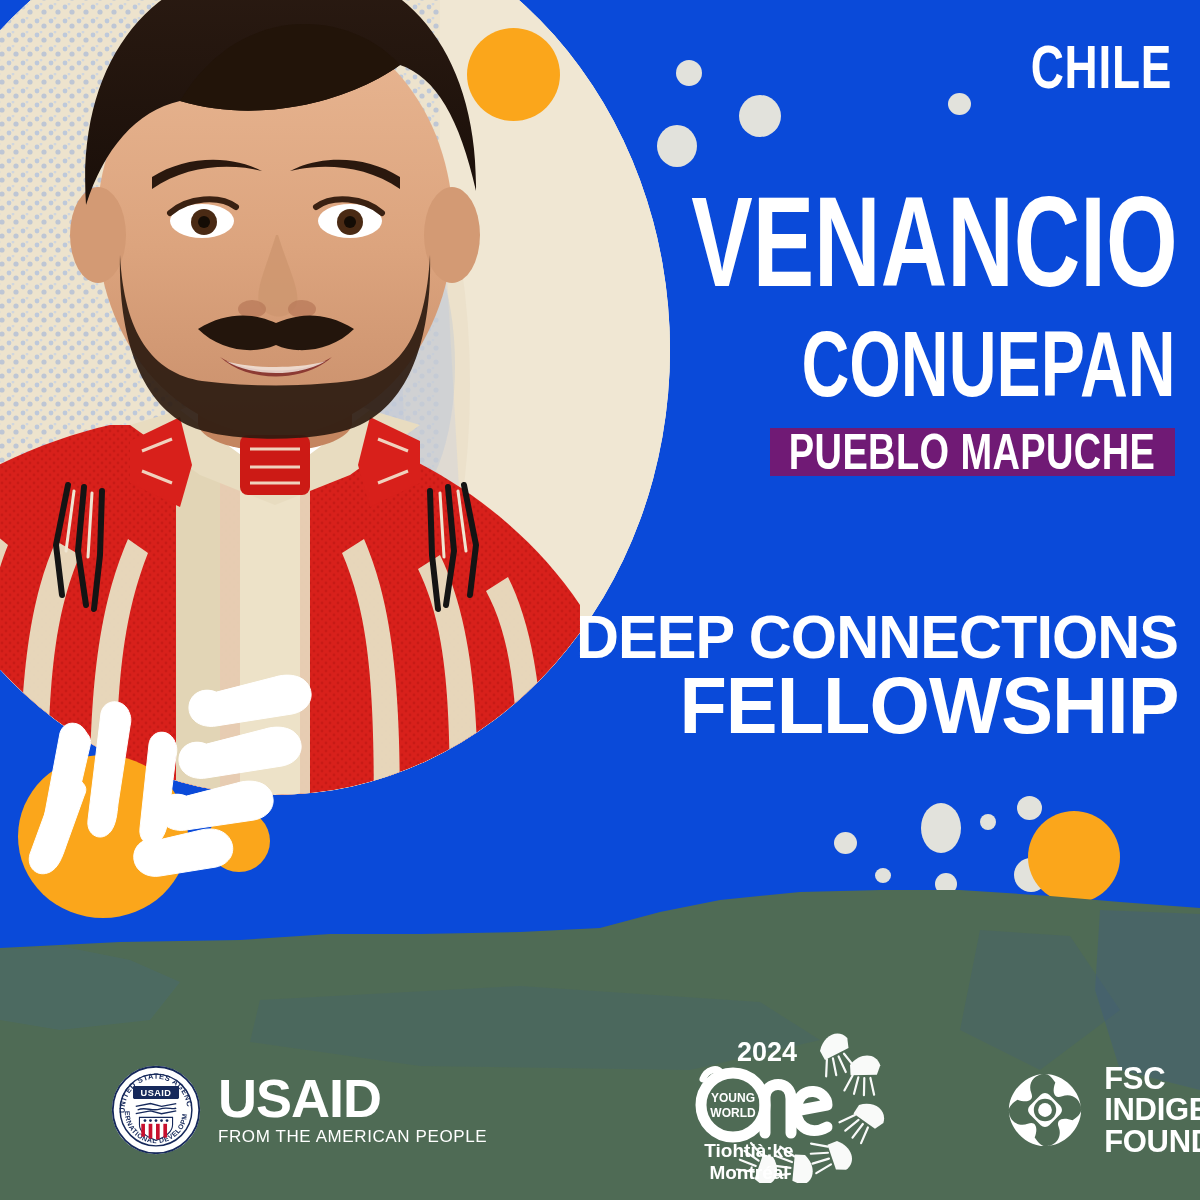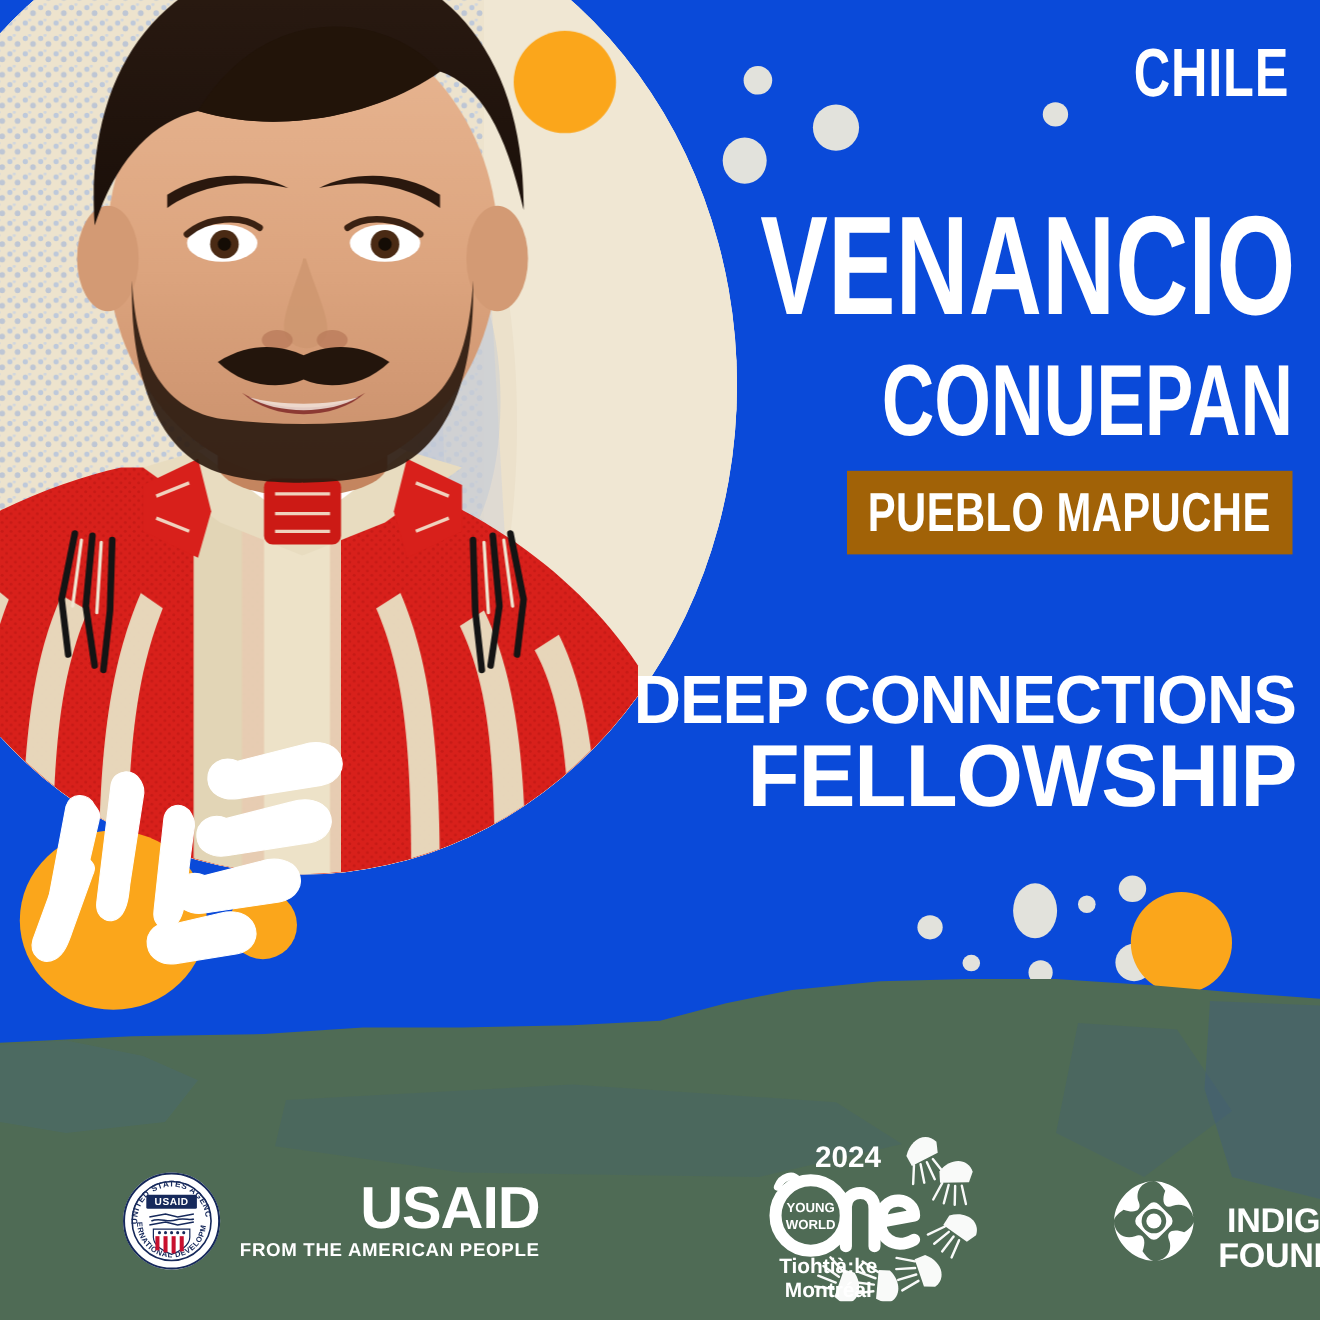--- a/index.html
+++ b/index.html
@@ -1,21 +1,21 @@
 <!DOCTYPE html>
 <html><head>
 <meta charset="utf-8">
 <style>
   * { margin:0; padding:0; box-sizing:border-box; }
   html,body { width:1200px; height:1200px; background:#0A4AD9; }
   body { font-family:"Liberation Sans", sans-serif; overflow:hidden; }
 
   #poster {
     position:relative; width:1200px; height:1200px;
-    background:#0A4AD9; overflow:hidden;text-align:right;
+    background:#0A4AD9; overflow:hidden;
   }
 
   
   .layer { position:absolute; inset:0; }
 
   .blob { position:absolute; background:#E2E2DC; border-radius:50%; }
   .dot-orange { position:absolute; background:#FBA61B; border-radius:50%; }
 
   
   .green-band {
@@ -56,22 +56,22 @@
   }
   .name-last {
     position:absolute; right:24px; top:318px;
     color:#FFFFFF; font-size:92px; line-height:1;
     font-weight:bold;
     transform:scaleX(0.72); transform-origin:right top;
     white-space:nowrap;
   }
   .badge {
     position:absolute; left:770px; top:428px;
-    width:405px; height:76px;
-    background:#a16207;
+    width:405px; height:48px;
+    background:#701a75;
     display:flex; align-items:center; justify-content:center;
   }
   .badge span {
     color:#FFFFFF; font-size:50px; line-height:1; font-weight:bold;
     transform:scaleX(0.76); white-space:nowrap; letter-spacing:0.5px;
   }
 
   .prog-1 {
     position:absolute; right:22px; top:606px;
     color:#FFFFFF; font-size:62px; line-height:1;
@@ -95,21 +95,21 @@
   .logo-slot { position:relative; display:flex; align-items:center; }
   .logo-usaid { left:110px; gap:16px; }
   .logo-oyw   { left:310px; }
   .logo-fsc   { left:425px; gap:16px; }
 
   .usaid-word {
     color:#FFFFFF; font-size:54px; font-weight:bold; line-height:0.96;
     letter-spacing:-1px;
   }
   .usaid-tag {
-    color:#FFFFFF; font-size:17px; font-weight:bold; letter-spacing:0.6px;
+    color:#FFFFFF; font-size:17px; font-weight:normal; letter-spacing:0.6px;
     margin-top:3px;
   }
   .fsc-word {
     color:#FFFFFF; font-weight:bold; line-height:1.02;
     font-size:31px; letter-spacing:-0.3px;
   }
 </style>
 </head>
 <body>
 

